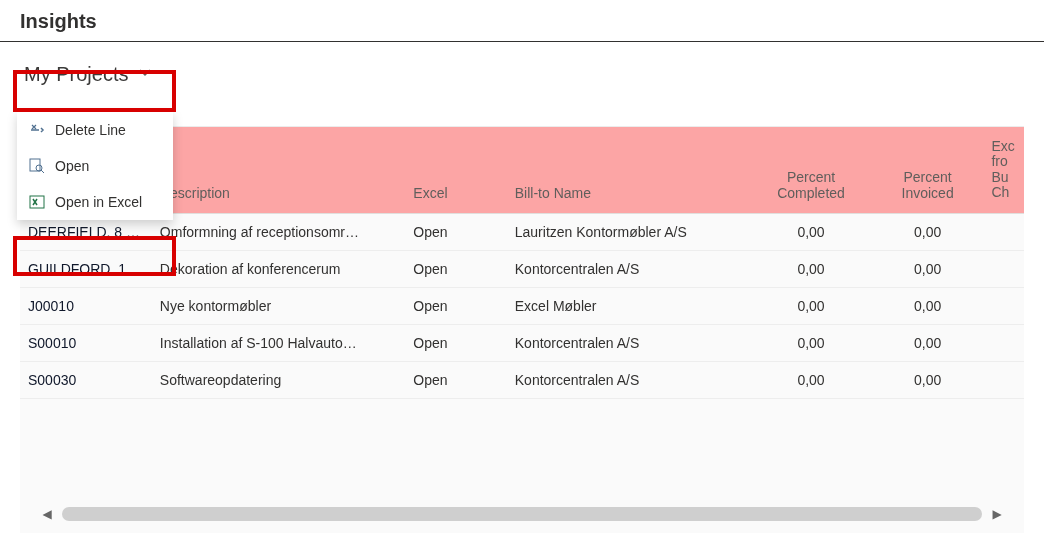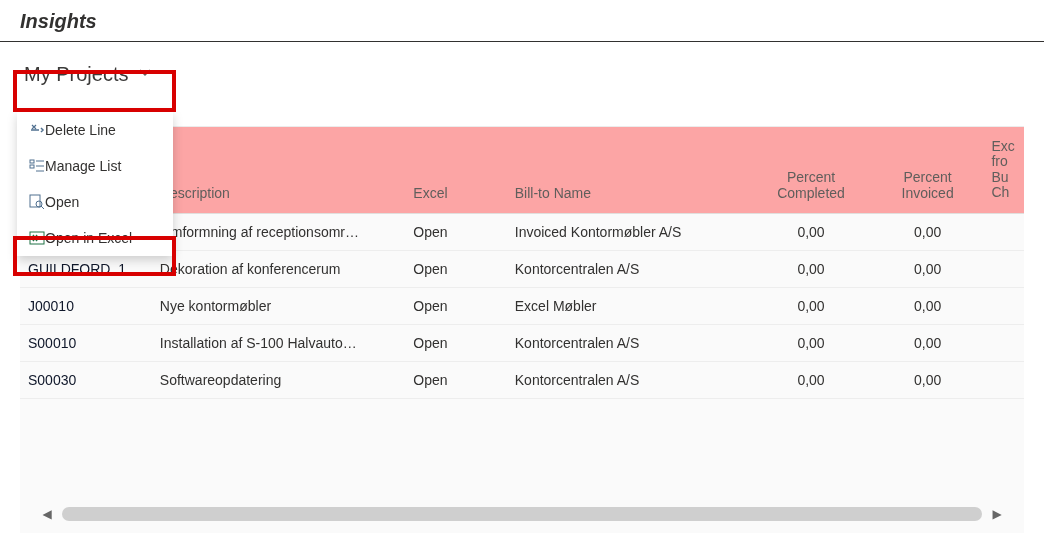--- a/index.html
+++ b/index.html
@@ -12,21 +12,20 @@
       height: 548px;
       overflow: hidden;
       position: relative;
     }
     .page-title {
       font-size: 20px;
       font-weight: 600;
       padding: 10px 20px 8px 20px;
       border-bottom: 1px solid #323130;
       margin: 0 0 0 0;
-      font-style: italic;
     }
     .content {
       padding: 15px 20px 0 20px;
       position: relative;
     }
     .highlight-box-1 {
       position: absolute;
       top: 70px;
       left: 13px;
       width: 163px;
@@ -62,20 +61,21 @@
       top: 112px;
       left: 17px;
       width: 156px;
       background: #fff;
       box-shadow: 0 4px 10px rgba(0,0,0,0.18);
       z-index: 15;
     }
     .menu-item {
       display: flex;
       align-items: center;
+      gap: 10px;
       padding: 10px 12px;
       font-size: 14px;
       color: #323130;
       cursor: pointer;
     }
     .menu-icon {
       width: 16px;
       height: 16px;
       display: inline-flex;
       align-items: center;
@@ -192,21 +192,21 @@
 fro
 Bu
 Ch</th>
         </tr>
       </thead>
       <tbody>
         <tr>
           <td class="link">DEERFIELD, 8 WP</td>
           <td>Omformning af receptionsomr…</td>
           <td>Open</td>
-          <td>Invoiced Kontormøbler A/S</td>
+          <td>Lauritzen Kontormøbler A/S</td>
           <td class="num">0,00</td>
           <td class="num">0,00</td>
           <td></td>
         </tr>
         <tr>
           <td class="link">GUILDFORD, 10 CR</td>
           <td>Dekoration af konferencerum</td>
           <td>Open</td>
           <td>Kontorcentralen A/S</td>
           <td class="num">0,00</td>
@@ -257,32 +257,20 @@
       <svg viewBox="0 0 16 16">
           <path d="M2 8 L10 8 M12 6 L14 8 L12 10" stroke="#507090" stroke-width="1.5" fill="none"></path>
           <path d="M3 3 L7 7 M7 3 L3 7" stroke="#507090" stroke-width="1.2" fill="none"></path>
         </svg>
     </span>
     <span>Delete Line</span>
   </div>
   <div class="menu-item">
     <span class="menu-icon">
       <svg viewBox="0 0 16 16">
-          <rect x="1" y="2" width="4" height="3" fill="none" stroke="#507090"></rect>
-          <rect x="1" y="7" width="4" height="3" fill="none" stroke="#507090"></rect>
-          <line x1="7" y1="3" x2="15" y2="3" stroke="#507090"></line>
-          <line x1="7" y1="8" x2="15" y2="8" stroke="#507090"></line>
-          <line x1="7" y1="13" x2="15" y2="13" stroke="#507090"></line>
-        </svg>
-    </span>
-    <span>Manage List</span>
-  </div>
-  <div class="menu-item">
-    <span class="menu-icon">
-      <svg viewBox="0 0 16 16">
           <rect x="1" y="1" width="10" height="12" fill="none" stroke="#507090"></rect>
           <circle cx="10" cy="10" r="3" fill="none" stroke="#507090"></circle>
           <line x1="12" y1="12" x2="15" y2="15" stroke="#507090"></line>
         </svg>
     </span>
     <span>Open</span>
   </div>
   <div class="menu-item">
     <span class="menu-icon">
       <svg viewBox="0 0 16 16">

